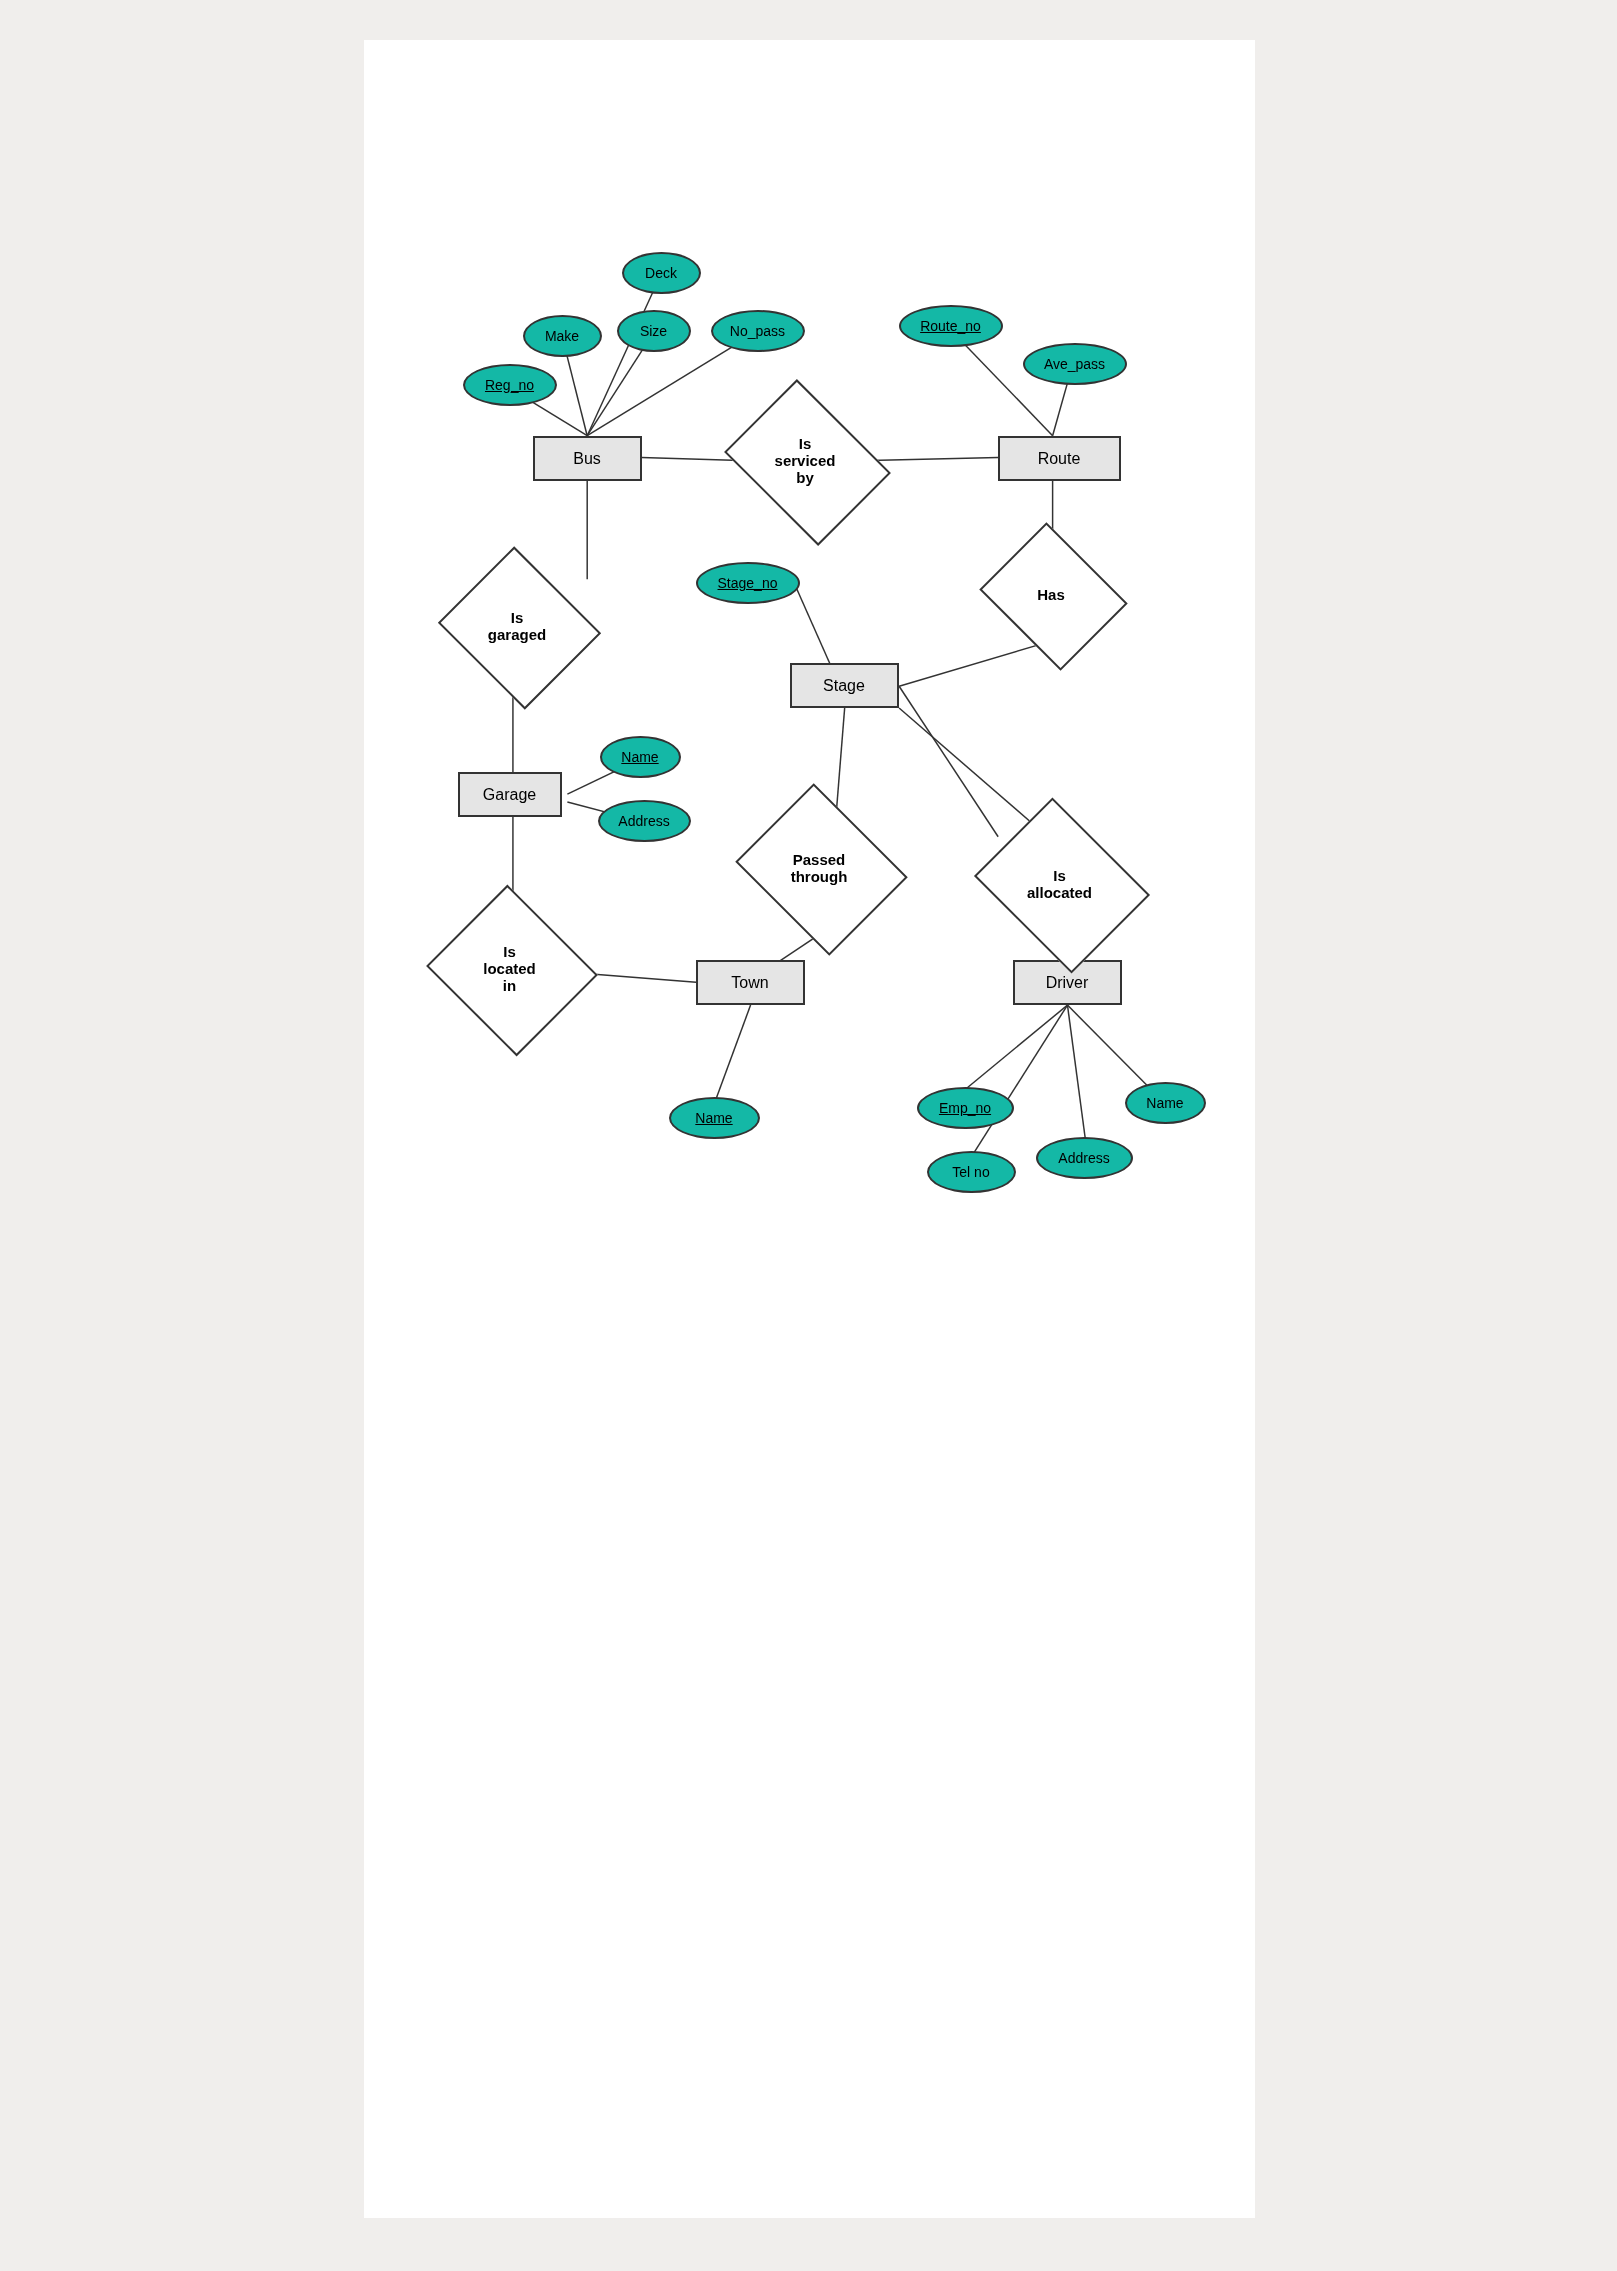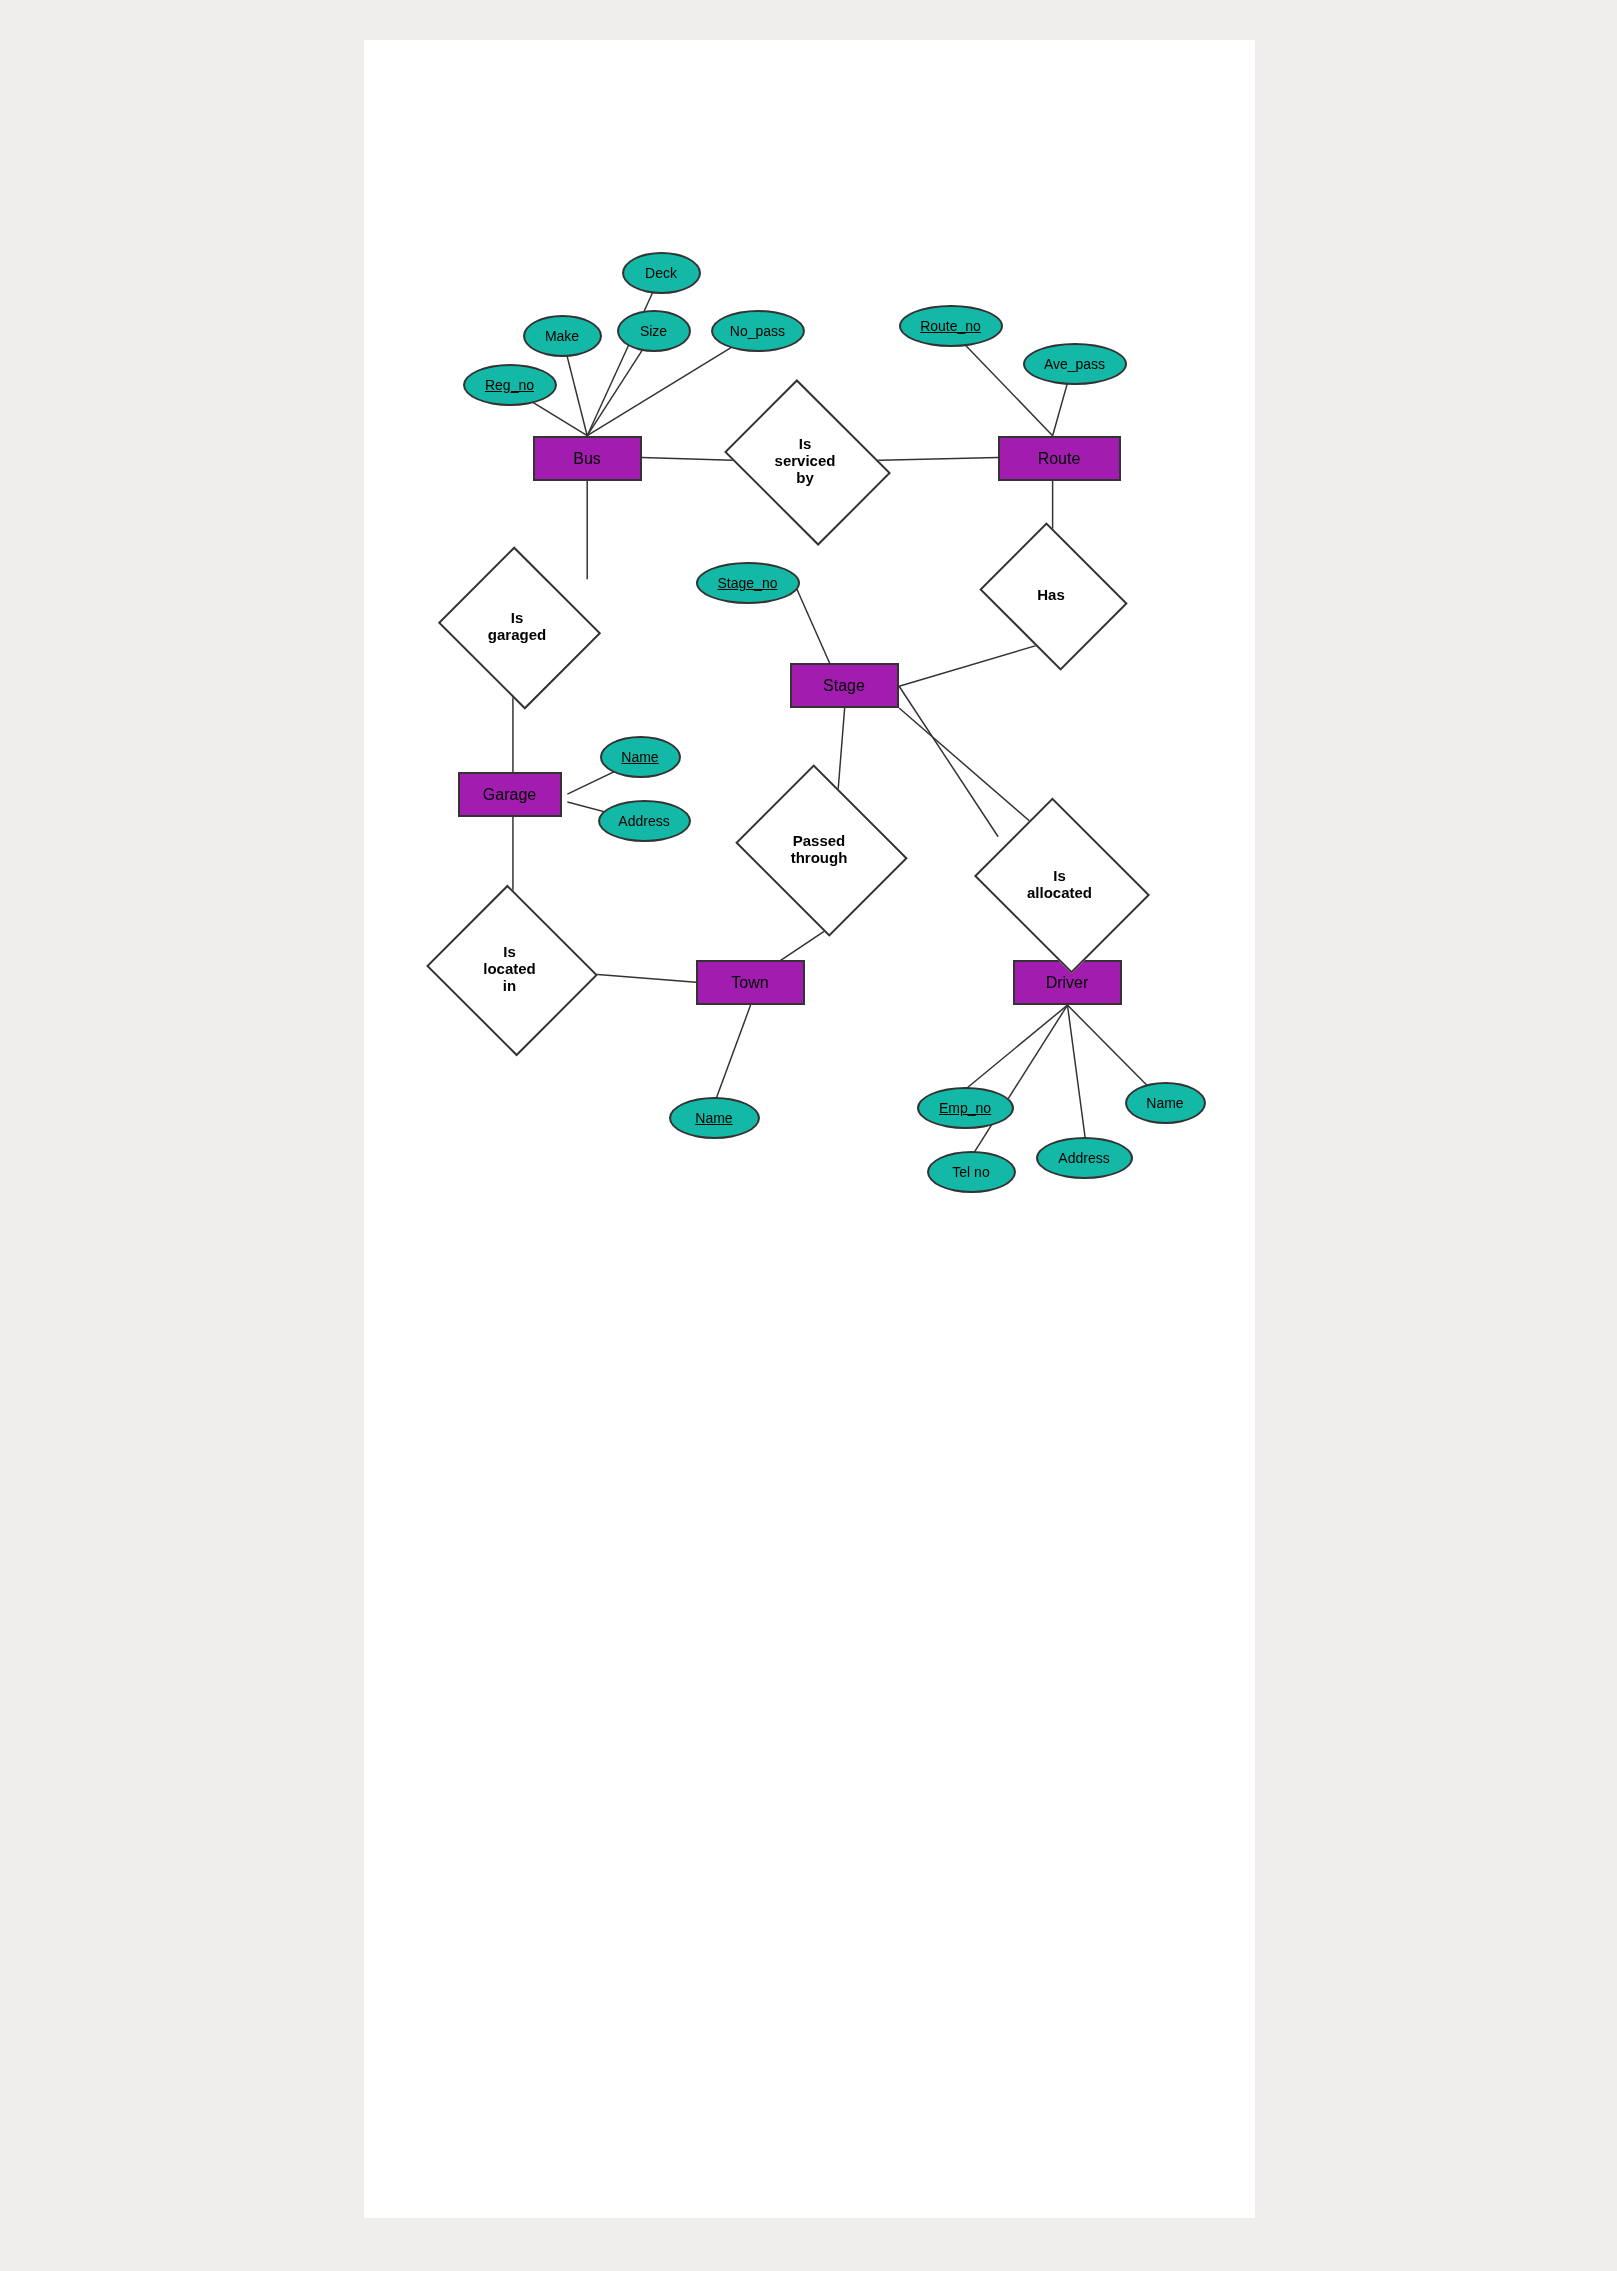--- a/index.html
+++ b/index.html
@@ -25,21 +25,21 @@
     }
     .diagram {
       position: relative;
       width: 812px;
       height: 1931px;
     }
     
     .entity {
       position: absolute;
       border: 2px solid #333;
-      background: #a21caf;
+      background: #e5e5e5;
       display: flex;
       align-items: center;
       justify-content: center;
       font-size: 16px;
       font-weight: 500;
     }
     
     .attribute {
       position: absolute;
       border: 2px solid #333;
@@ -217,21 +217,21 @@
 serviced
 by</span>
     </div>
     <div class="relationship" style="left:54px;top:475px;width:119px;height:104px;">
       <span style="white-space:pre-line;">Is
 garaged</span>
     </div>
     <div class="relationship" style="left:592px;top:450px;width:111px;height:91px;">
       <span>Has</span>
     </div>
-    <div class="relationship" style="left:351px;top:696px;width:129px;height:107px;text-align:center;">
+    <div class="relationship" style="left:351px;top:715px;width:129px;height:107px;text-align:center;">
       <span style="white-space:pre-line;">Passed
 through</span>
     </div>
     <div class="relationship" style="left:44px;top:814px;width:124px;height:111px;">
       <span style="white-space:pre-line;">Is
 located
 in</span>
     </div>
     <div class="relationship" style="left:589px;top:731px;width:134px;height:107px;">
       <span style="white-space:pre-line;">Is

